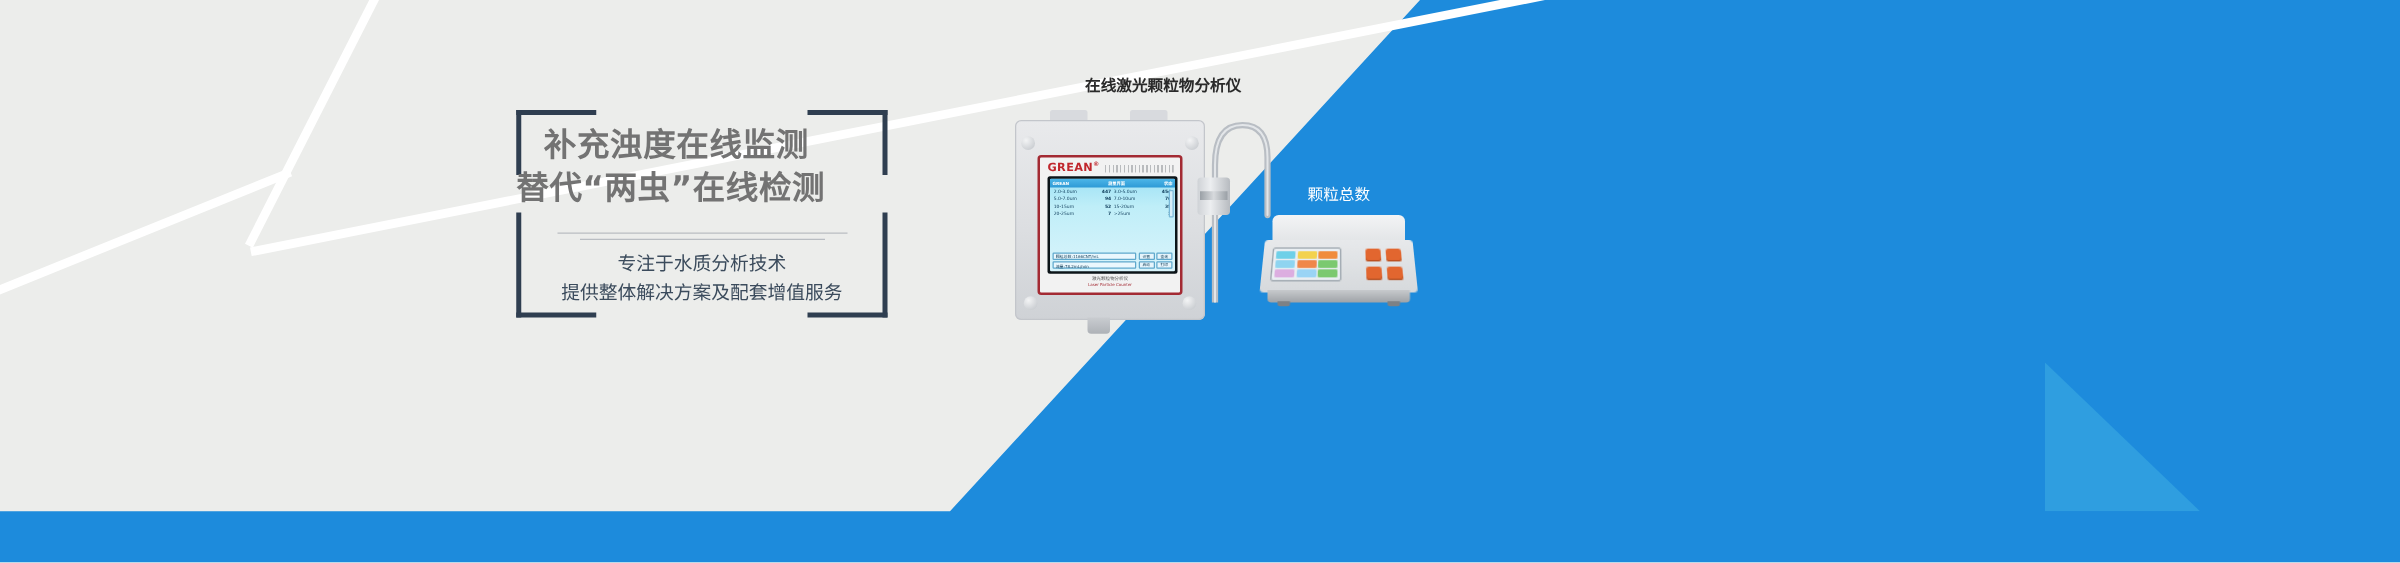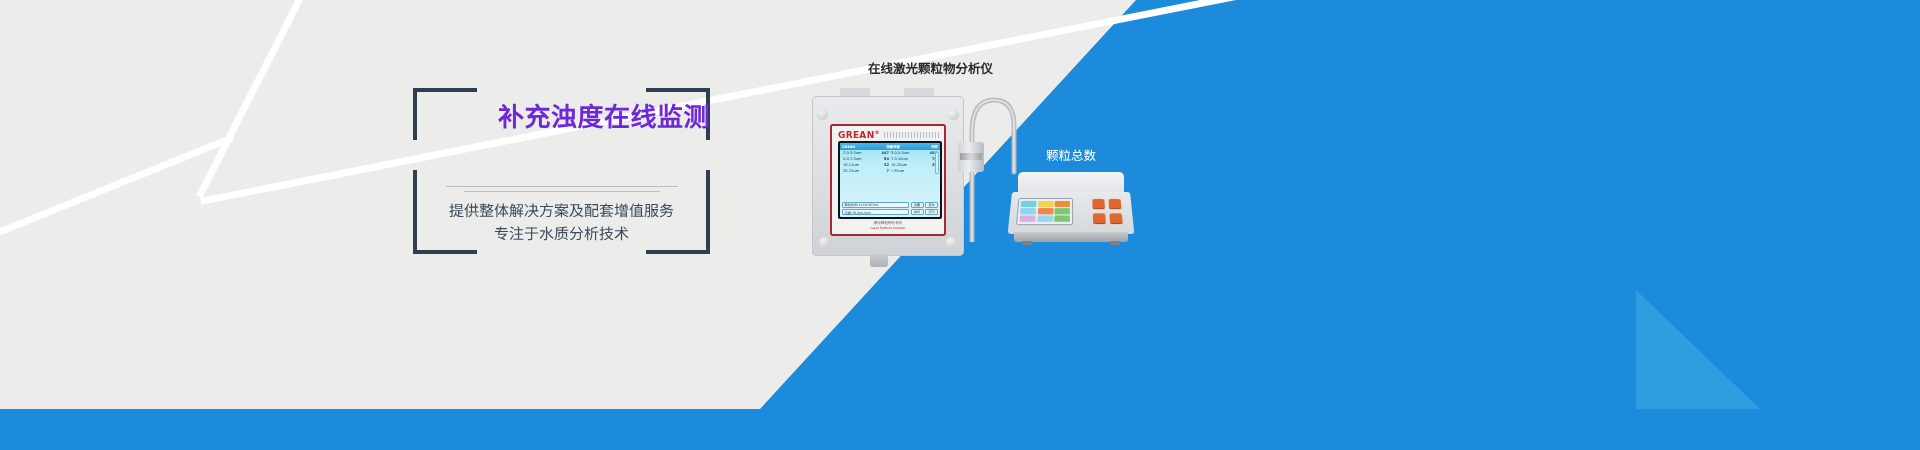--- a/index.html
+++ b/index.html
@@ -71,22 +71,22 @@
     border-bottom:4px solid #2f3e50;
   }
   .frame-br {
     position:absolute; right:0; bottom:0;
     width:64px; height:84px;
     border-right:4px solid #2f3e50;
     border-bottom:4px solid #2f3e50;
   }
   .headline {
     position:absolute; left:0; top:12px; width:297px;
-    text-align:right;
-    color:#6d28d9;
+    text-align:left;
+    color:#737373;
     font-weight:bold;
     font-size:26px;
     line-height:34px;
     letter-spacing:0.5px;
     white-space:nowrap;
   }
   .headline .h-line { display:block; }
   .headline .h-line1 { padding-left:22px; }
   .divider-wrap {
     position:absolute; left:0; top:98px; width:297px;
@@ -276,30 +276,31 @@
   <div class="stripe stripe-c"></div>
 
   <div class="text-block">
     <div class="frame-tl"></div>
     <div class="frame-tr"></div>
     <div class="frame-bl"></div>
     <div class="frame-br"></div>
 
     <div class="headline">
       <span class="h-line h-line1">补充浊度在线监测</span>
+      <span class="h-line h-line2">替代“两虫”在线检测</span>
     </div>
 
     <div class="divider-wrap">
       <div class="divider divider-1"></div>
       <div class="divider divider-2"></div>
     </div>
 
     <div class="subtitle">
+      <span class="s-line">专注于水质分析技术</span>
       <span class="s-line">提供整体解决方案及配套增值服务</span>
-      <span class="s-line">专注于水质分析技术</span>
     </div>
   </div>
 
   <div class="dev-label dev-label-1">在线激光颗粒物分析仪</div>
   <div class="dev-label dev-label-2">颗粒总数</div>
 
   <div class="analyzer">
     <div class="an-top-lug an-lug-l"></div>
     <div class="an-top-lug an-lug-r"></div>
     <div class="an-body">

